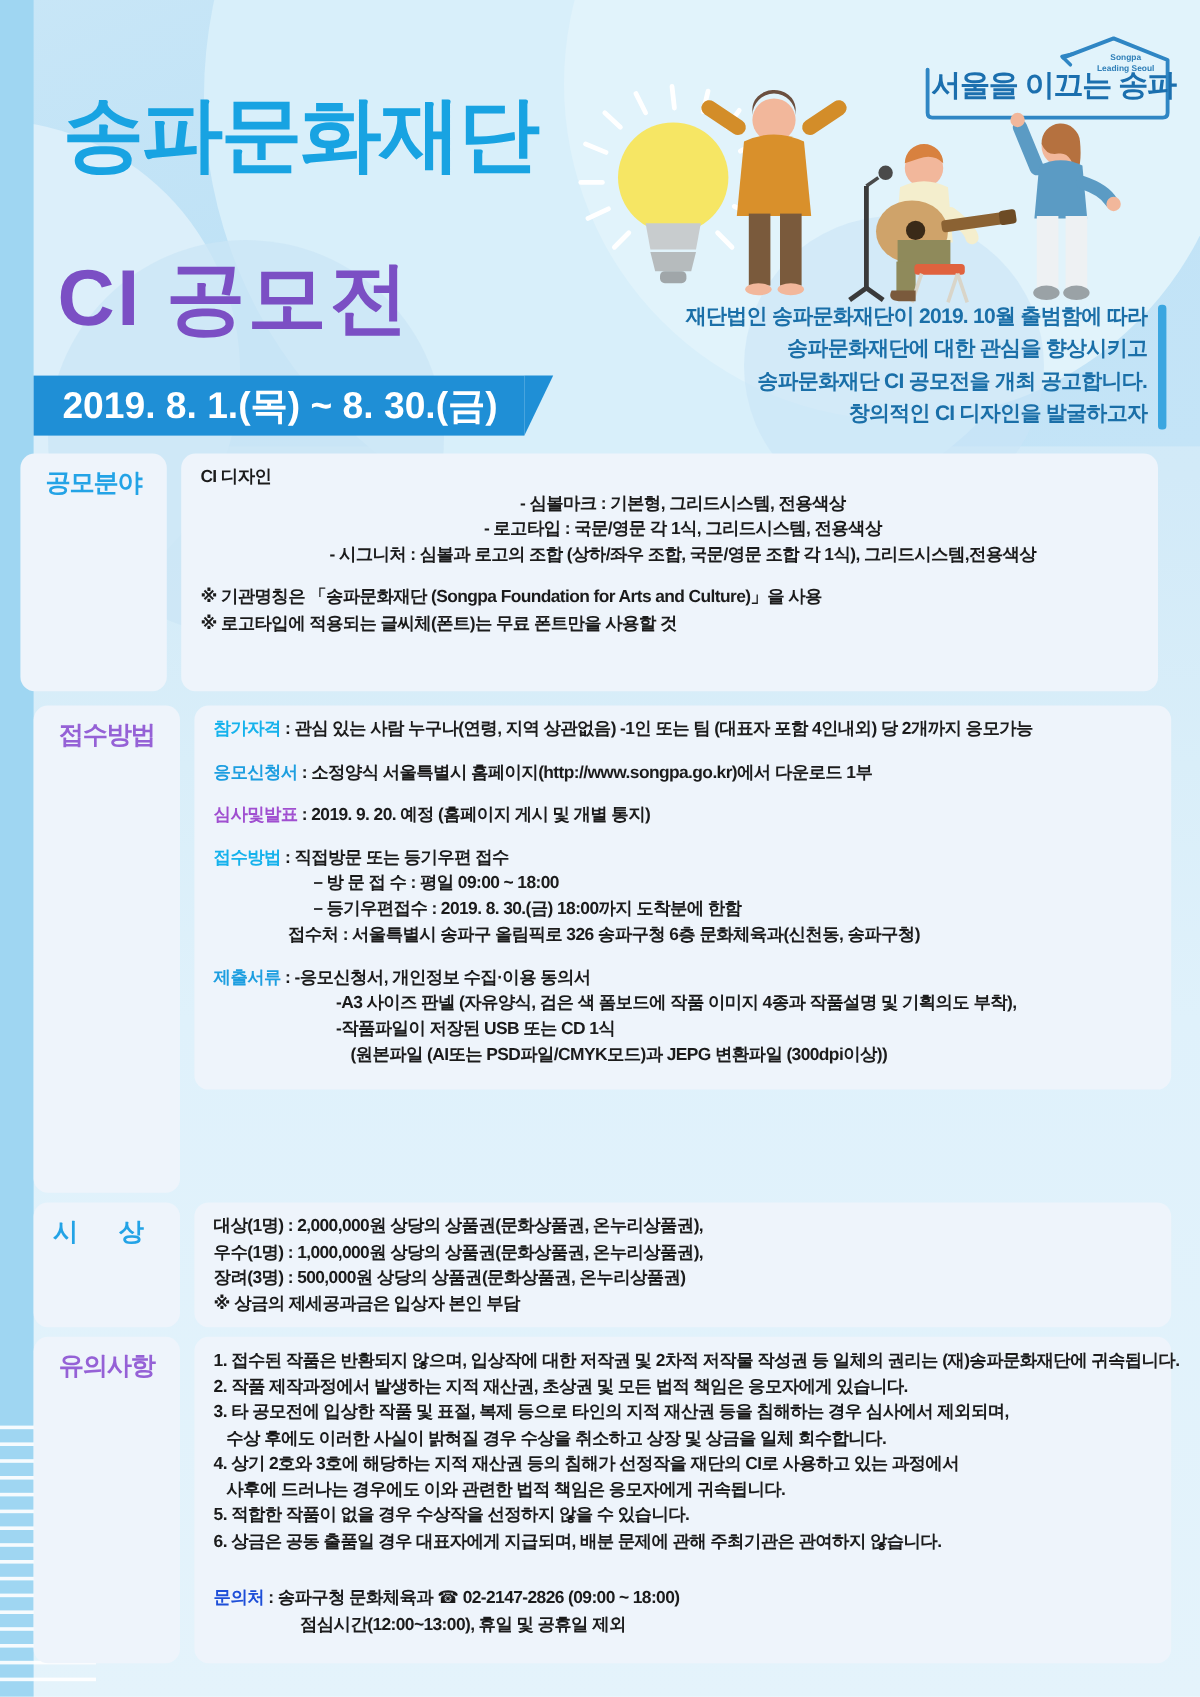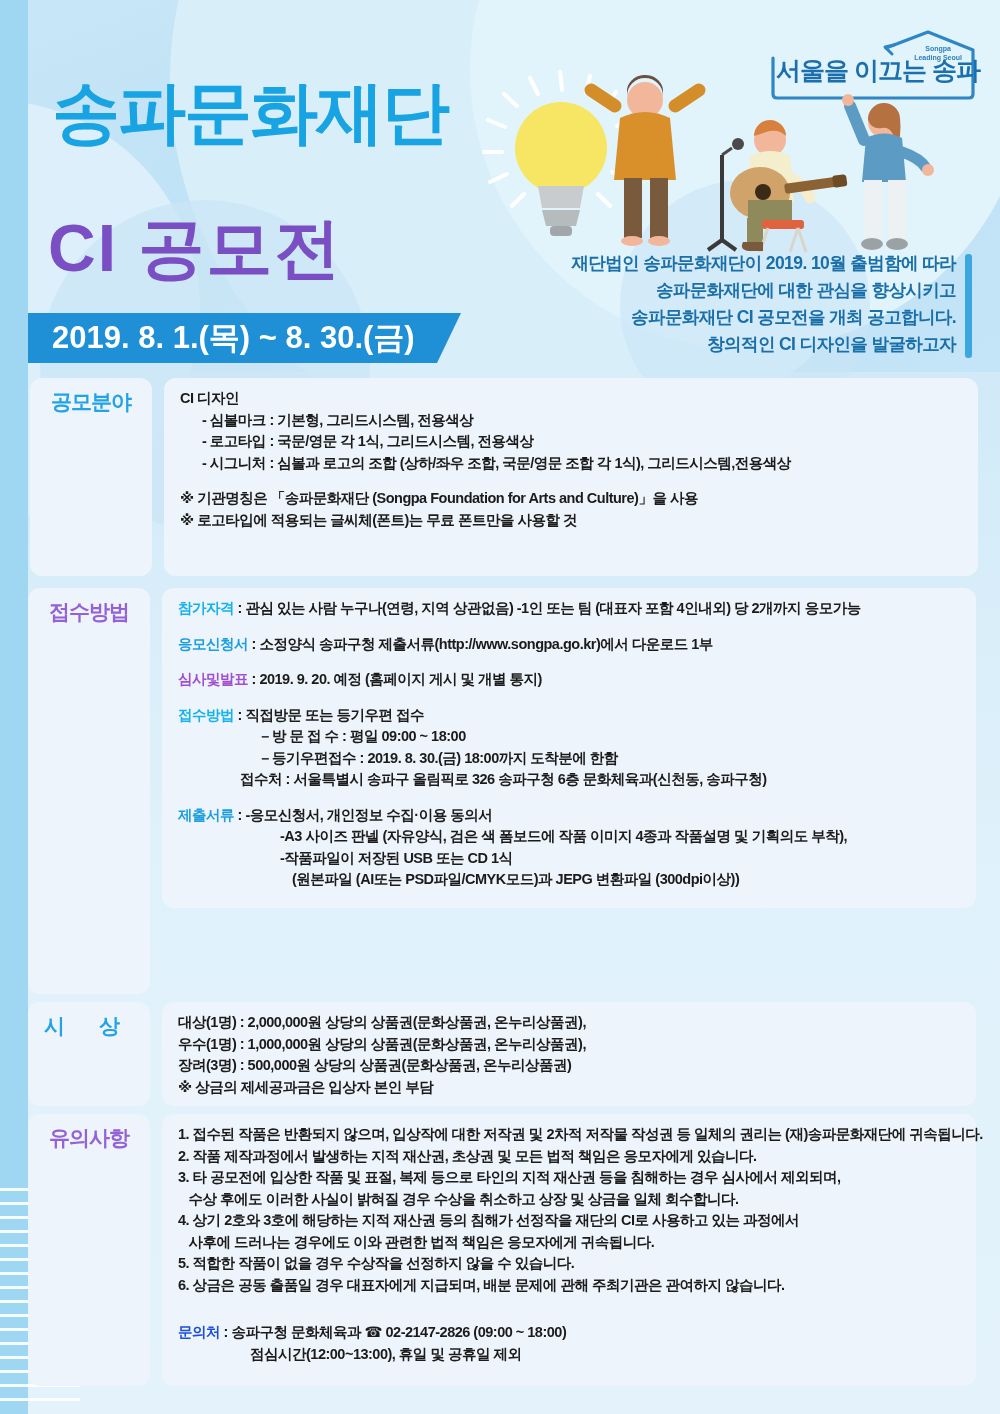--- a/index.html
+++ b/index.html
@@ -88,21 +88,21 @@
   }
   .content-box p { font-size:14.5px; color:#1b1b1b; line-height:21.5px;
                    letter-spacing:-.5px; white-space:nowrap; font-weight:bold;}
   .gap { height:14px; }
   .k-blue   { color:#1d9ee0; font-weight:bold; }
   .k-cyan   { color:#15b2ec; font-weight:bold; }
   .k-purple { color:#a04fd0; font-weight:bold; }
   .k-violet { color:#1d4ed8; font-weight:bold; }
   .note-blue{ color:#23a3e6; font-weight:bold; }
   .hd { font-size:16px; color:#1d9ee0; font-weight:bold; }
-  .ind1 { padding-left:22px; }
+  .ind1 { padding-left:22px;text-align:center; }
   .ind2 { padding-left:62px; }
   .ind3 { padding-left:80px; }
   .ind4 { padding-left:102px; }
   .ind5 { padding-left:36px; }
 </style>
 </head>
 <body>
 
 <div id="poster">
 
@@ -230,21 +230,21 @@
   <div class="title-ci">CI 공모전</div>
   <div class="date-band">2019. 8. 1.(목) ~ 8. 30.(금)</div>
   <div class="intro-bar"></div>
   <div class="intro" id="introBlock">
       <div>재단법인 송파문화재단이 2019. 10월 출범함에 따라</div>
       <div>송파문화재단에 대한 관심을 향상시키고</div>
       <div>송파문화재단 CI 공모전을 개최 공고합니다.</div>
       <div>창의적인 CI 디자인을 발굴하고자</div>
     </div>
 
-  <div class="section" style="left:30px; top:378px; width:948px;">
+  <div class="section" style="left:17px; top:378px; width:948px;">
     <div class="label-box" style="height:198px;">
       <span class="lbl-blue">공모분야</span>
     </div>
     <div class="content-box" style="width:814px; height:198px;">
       <p class="hd">CI 디자인</p>
       <p class="ind1">- 심볼마크 : 기본형, 그리드시스템, 전용색상</p>
       <p class="ind1">- 로고타입 : 국문/영문 각 1식, 그리드시스템, 전용색상</p>
       <p class="ind1">- 시그니처 : 심볼과 로고의 조합 (상하/좌우 조합, 국문/영문 조합 각 1식), 그리드시스템,전용색상</p>
       <div class="gap"></div>
       <p>※ 기관명칭은 「송파문화재단 (Songpa Foundation for Arts and Culture)」을 사용</p>
@@ -257,21 +257,21 @@
       <span class="lbl-purple">접수방법</span>
     </div>
     <div class="content-box" style="width:814px; height:320px;">
 
       <p>
         <span class="k-cyan">참가자격</span><span> : 관심 있는 사람 누구나(연령, 지역 상관없음) -1인 또는 팀 (대표자 포함 4인내외) 당 2개까지 응모가능</span>
       </p>
       <div class="gap"></div>
 
       <p>
-        <span class="k-blue">응모신청서</span><span> : 소정양식 송파구청 제출서류(http://www.songpa.go.kr)에서 다운로드 1부</span>
+        <span class="k-blue">응모신청서</span><span> : 소정양식 서울특별시 홈페이지(http://www.songpa.go.kr)에서 다운로드 1부</span>
       </p>
       <div class="gap"></div>
 
       <p>
         <span class="k-purple">심사및발표</span><span> : 2019. 9. 20. 예정 (홈페이지 게시 및 개별 통지)</span>
       </p>
       <div class="gap"></div>
 
       <p>
         <span class="k-cyan">접수방법</span><span> : 직접방문 또는 등기우편 접수</span>

